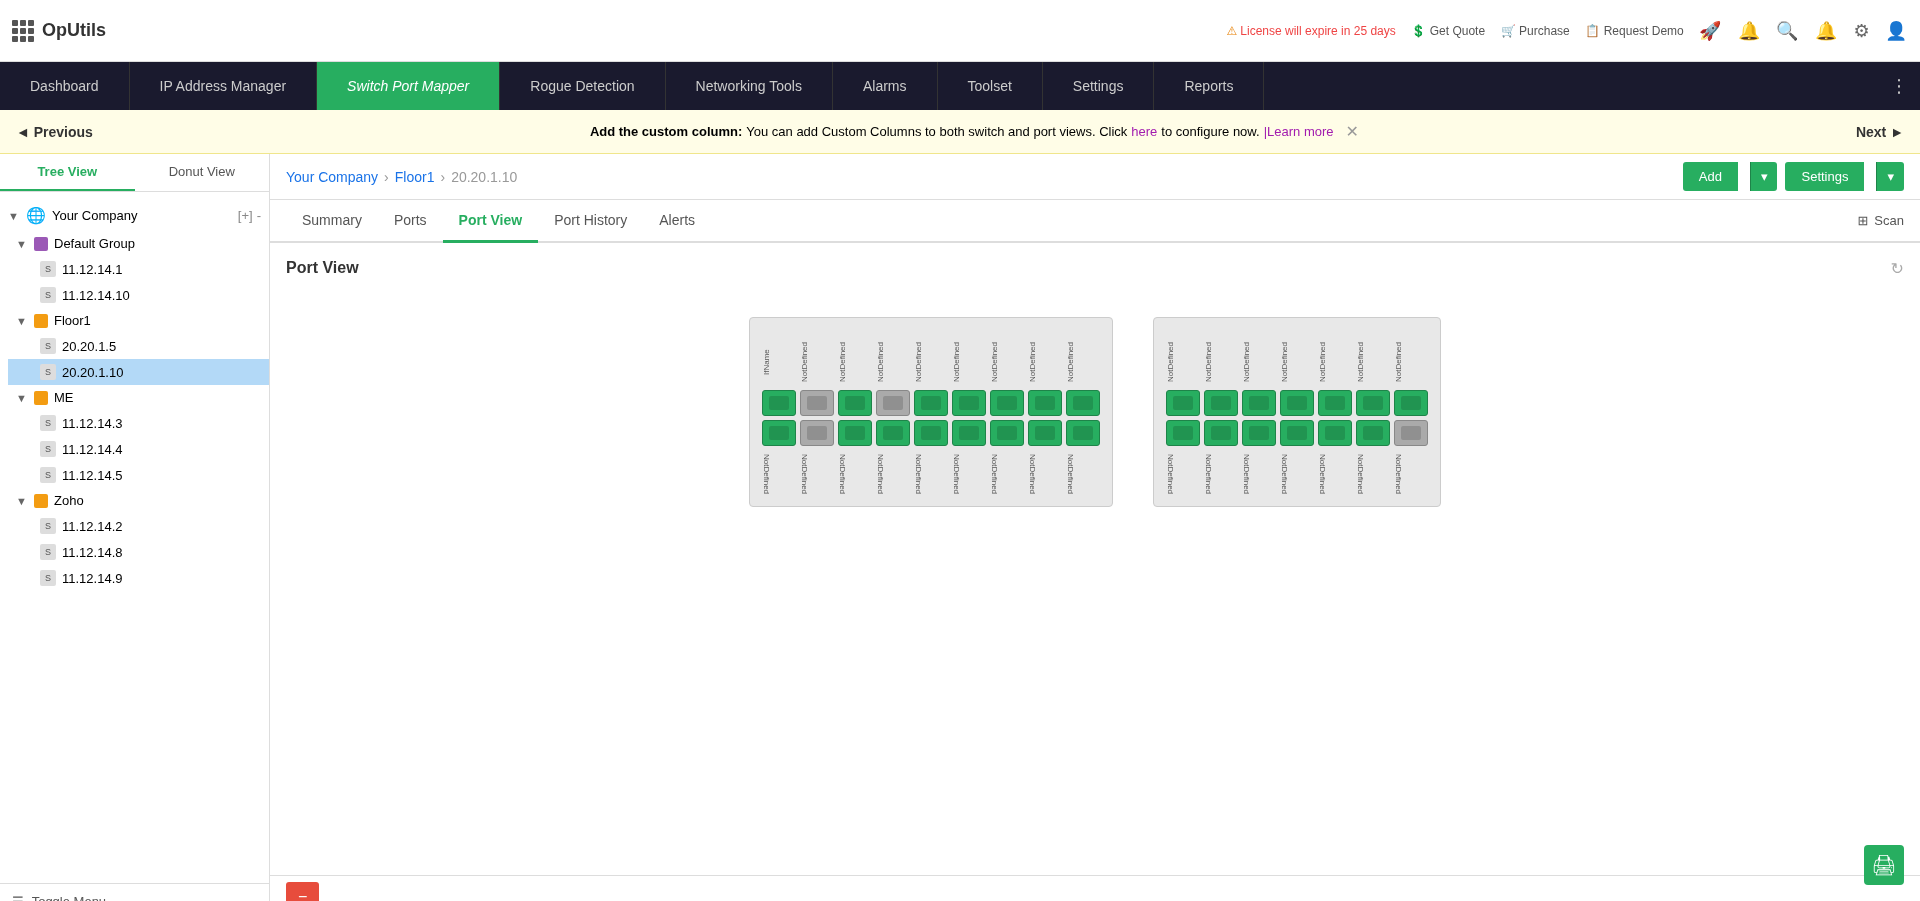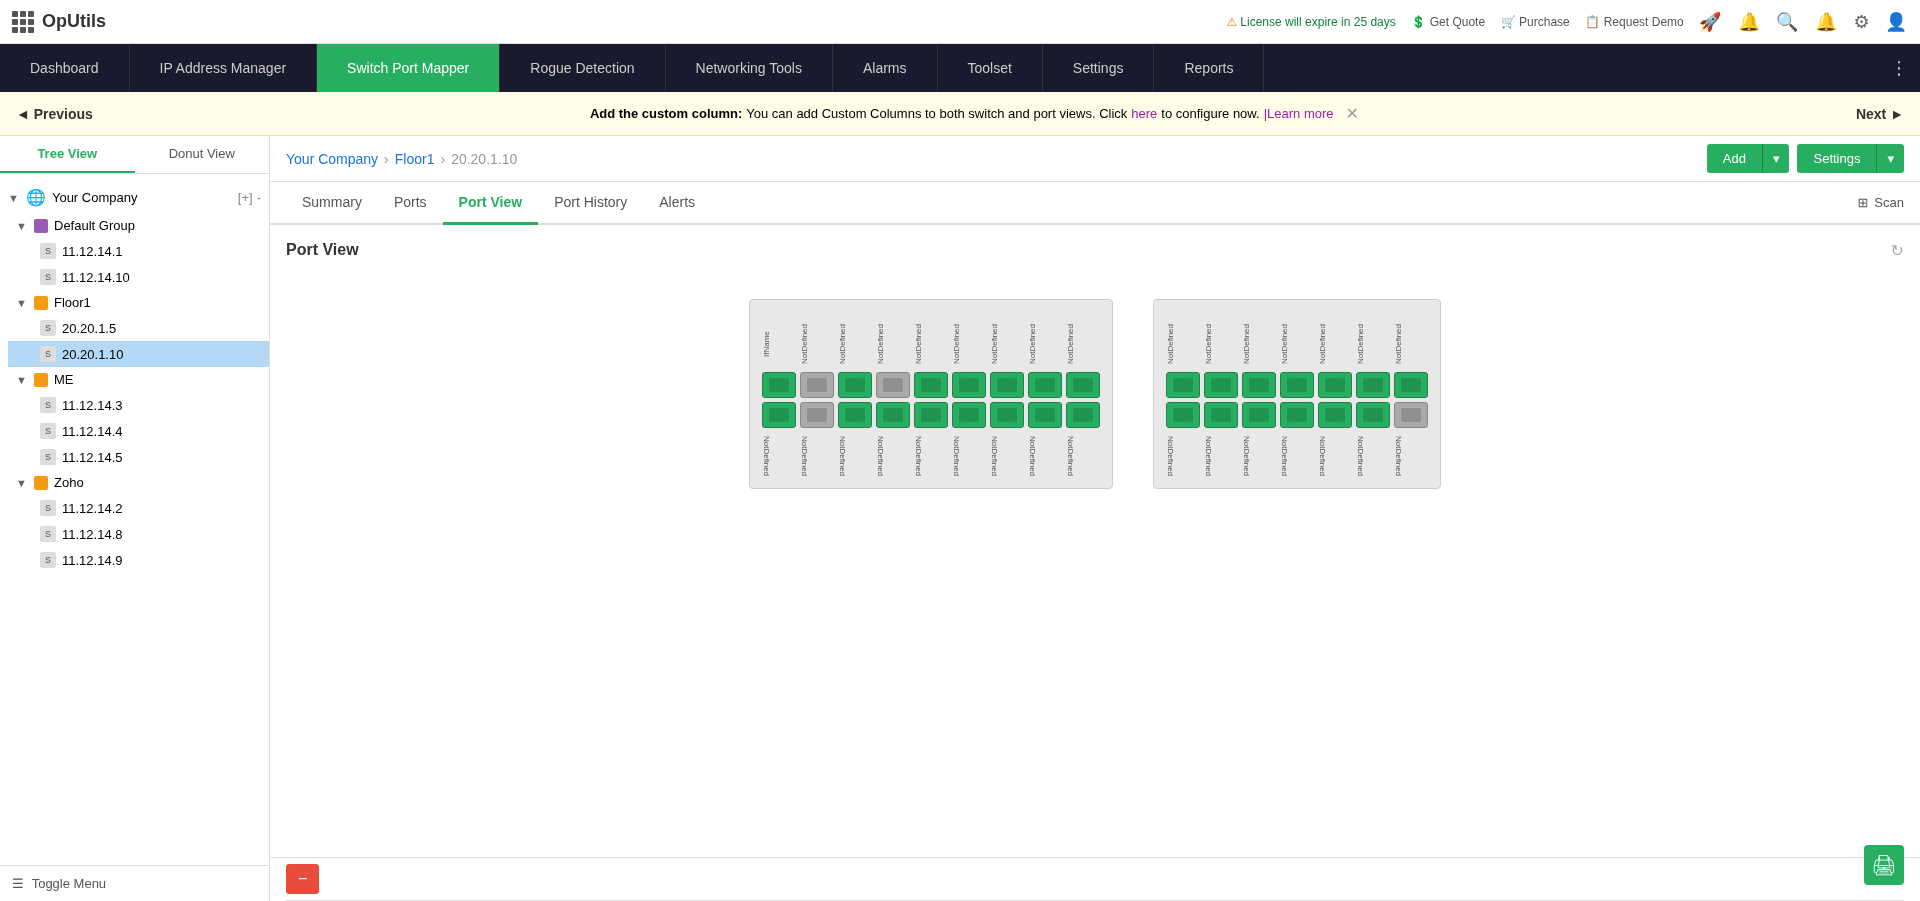--- a/index.html
+++ b/index.html
@@ -1,21 +1,21 @@
 <!DOCTYPE html>
 <html><head>
   <meta charset="utf-8">
   <style>
     * { box-sizing: border-box; margin: 0; padding: 0; }
     body { font-family: Arial, sans-serif; font-size: 13px; background: #f0f0f0; overflow: hidden; width: 1920px; height: 901px; }
 
     
     .topbar {
       background: #fff;
-      height: 44px;
+      height: 62px;
       display: flex;
       align-items: center;
       justify-content: space-between;
       padding: 0 12px;
       border-bottom: 1px solid #ddd;
     }
     .topbar-left {
       display: flex;
       align-items: center;
       gap: 8px;
@@ -29,41 +29,41 @@
     .app-name { font-size:18px; font-weight:bold; color:#333; }
     .topbar-right {
       display: flex;
       align-items: center;
       gap: 16px;
       font-size: 12px;
       color: #555;
     }
     .topbar-right span { display:flex; align-items:center; gap:3px; cursor:pointer; }
     .topbar-icon { font-size:18px; color:#666; cursor:pointer; }
-    .license-text { color:#15803d; font-size:12px; }
+    .license-text { color:#ef4444; font-size:12px; }
 
     
     .navbar {
       background: #1a1a2e;
       height: 48px;
       display: flex;
       align-items: stretch;
       padding: 0;
     }
     .nav-item {
       display: flex;
       align-items: center;
       padding: 0 30px;
       color: #ccc;
       font-size: 14px;
       cursor: pointer;
       white-space: nowrap;
       border-right: 1px solid #333;
     }
-    .nav-item.active { background: #27ae60; color: #fff; }
+    .nav-item.active { background: #27ae60; color: #fff; font-style: italic; }
     .nav-more {
       margin-left: auto;
       display: flex;
       align-items: center;
       padding: 0 12px;
       color: #ccc;
       font-size: 18px;
       cursor: pointer;
     }
 
@@ -218,21 +218,21 @@
     .btn-green-arrow {
       background: #27ae60;
       color: #fff;
       border: none;
       border-left: 1px solid #1e8449;
       padding: 7px 10px;
       cursor: pointer;
       font-size: 13px;
       border-radius: 0 3px 3px 0;
     }
-    .btn-group { display:flex; }
+    .btn-group { display:flex;gap:12px; }
 
     
     .content-tabs {
       background: #fff;
       border-bottom: 2px solid #ddd;
       display: flex;
       align-items: center;
       justify-content: space-between;
       padding: 0 16px;
     }

